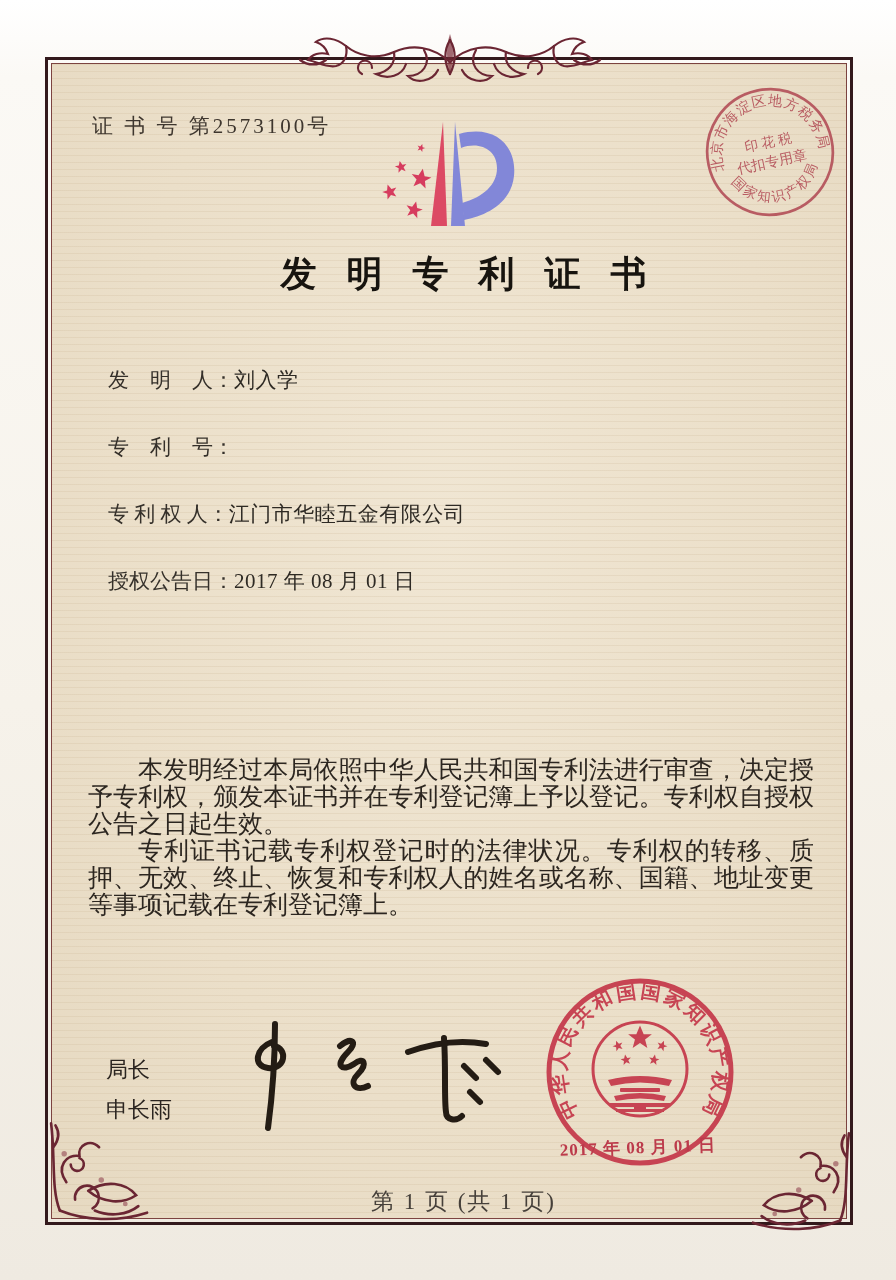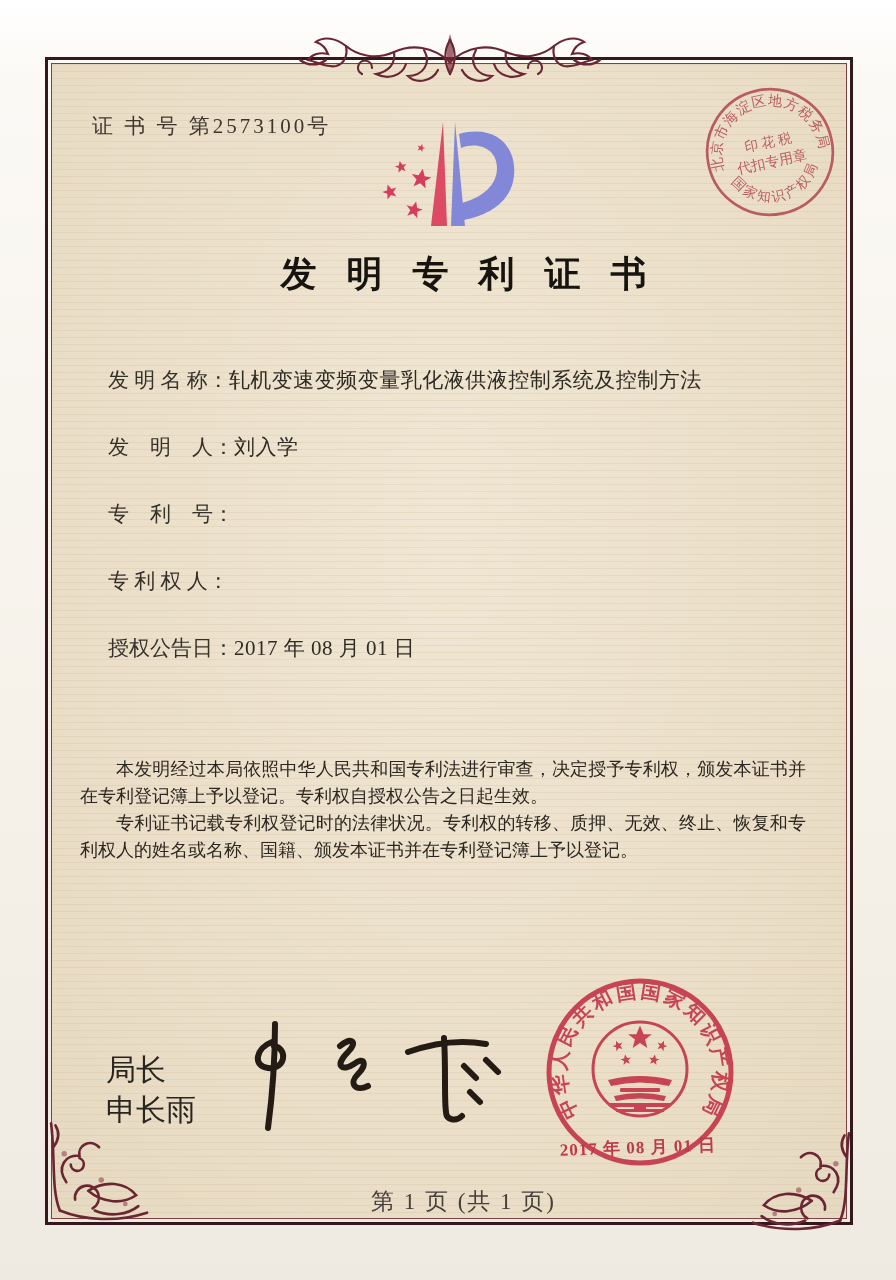--- a/index.html
+++ b/index.html
@@ -26,25 +26,25 @@
   .tax-stamp{position:absolute;left:702px;top:84px;width:136px;height:136px;opacity:.88;}
   .title{
     position:absolute;left:0;right:0;top:250px;text-align:center;
     font-size:36px;font-weight:700;letter-spacing:30px;text-indent:30px;color:#17140f;
   }
   .fields{position:absolute;left:108px;top:368px;right:70px;}
   .field-row{display:flex;line-height:24px;margin-bottom:43px;font-size:21px;}
   .field-label{white-space:pre;color:#35302a;}
   .field-value{color:#2e2a24;letter-spacing:.5px;}
   .body-text{
-    position:absolute;left:80px;top:756px;width:726px;
-    font-size:18px;line-height:27px;text-align:justify;color:#2c2620;
+    position:absolute;left:88px;top:756px;width:726px;
+    font-size:25px;line-height:27px;text-align:justify;color:#2c2620;
   }
   .body-text p{margin:0;text-indent:2em;}
-  .sig-block{position:absolute;left:106px;top:1050px;font-size:30px;line-height:40px;color:#2b2520;font-family:Liberation Serif, serif;}
+  .sig-block{position:absolute;left:106px;top:1050px;font-size:22px;line-height:40px;color:#2b2520;font-family:Liberation Serif, serif;}
   .signature{position:absolute;left:212px;top:1008px;width:300px;height:130px;}
   .office-seal{position:absolute;left:540px;top:972px;width:200px;height:200px;opacity:.93;}
   .footer{position:absolute;left:0;right:0;top:1186px;text-align:center;font-size:23px;letter-spacing:2px;color:#46403a;}
   .flourish-top{position:absolute;left:290px;top:16px;width:320px;height:90px;}
   .flourish-bl{position:absolute;left:38px;top:1112px;width:120px;height:125px;}
   .flourish-br{position:absolute;left:742px;top:1122px;width:120px;height:125px;transform:scaleX(-1);}
   svg text{font-family:"Liberation Serif","DejaVu Serif",serif;}
 </style>
 </head>
 <body>
@@ -129,42 +129,39 @@
         </text>
         <text x="65" y="60" font-size="13" text-anchor="middle">印 花 税</text>
         <text x="65" y="79" font-size="13.5" text-anchor="middle">代扣专用章</text>
       </g>
     </svg>
 
     <div class="title">发明专利证书</div>
 
     <div class="fields">
       <div class="field-row">
-        <span class="field-label">发 明 名 称：</span>
-        <span class="field-value">轧机变速变频变量乳化液供液控制系统及控制方法</span>
-      </div>
-      <div class="field-row">
         <span class="field-label">发　明　人：</span>
         <span class="field-value">刘入学</span>
       </div>
       <div class="field-row">
         <span class="field-label">专　利　号：</span>
       </div>
       <div class="field-row">
         <span class="field-label">专 利 权 人：</span>
+        <span class="field-value">江门市华睦五金有限公司</span>
       </div>
       <div class="field-row">
         <span class="field-label">授权公告日：</span>
         <span class="field-value">2017 年 08 月 01 日</span>
       </div>
     </div>
 
     <div class="body-text">
       <p>本发明经过本局依照中华人民共和国专利法进行审查，决定授予专利权，颁发本证书并在专利登记簿上予以登记。专利权自授权公告之日起生效。</p>
-      <p>专利证书记载专利权登记时的法律状况。专利权的转移、质押、无效、终止、恢复和专利权人的姓名或名称、国籍、颁发本证书并在专利登记簿上予以登记。</p>
+      <p>专利证书记载专利权登记时的法律状况。专利权的转移、质押、无效、终止、恢复和专利权人的姓名或名称、国籍、地址变更等事项记载在专利登记簿上。</p>
     </div>
 
     <div class="sig-block">
       <div>局长</div>
       <div>申长雨</div>
     </div>
 
     <svg class="signature" viewBox="0 0 300 130">
       <g stroke="#241c14" stroke-width="6" fill="none" stroke-linecap="round" stroke-linejoin="round">
         <path d="M60,34 C44,40 40,58 56,60 C74,62 76,40 62,38"></path>

